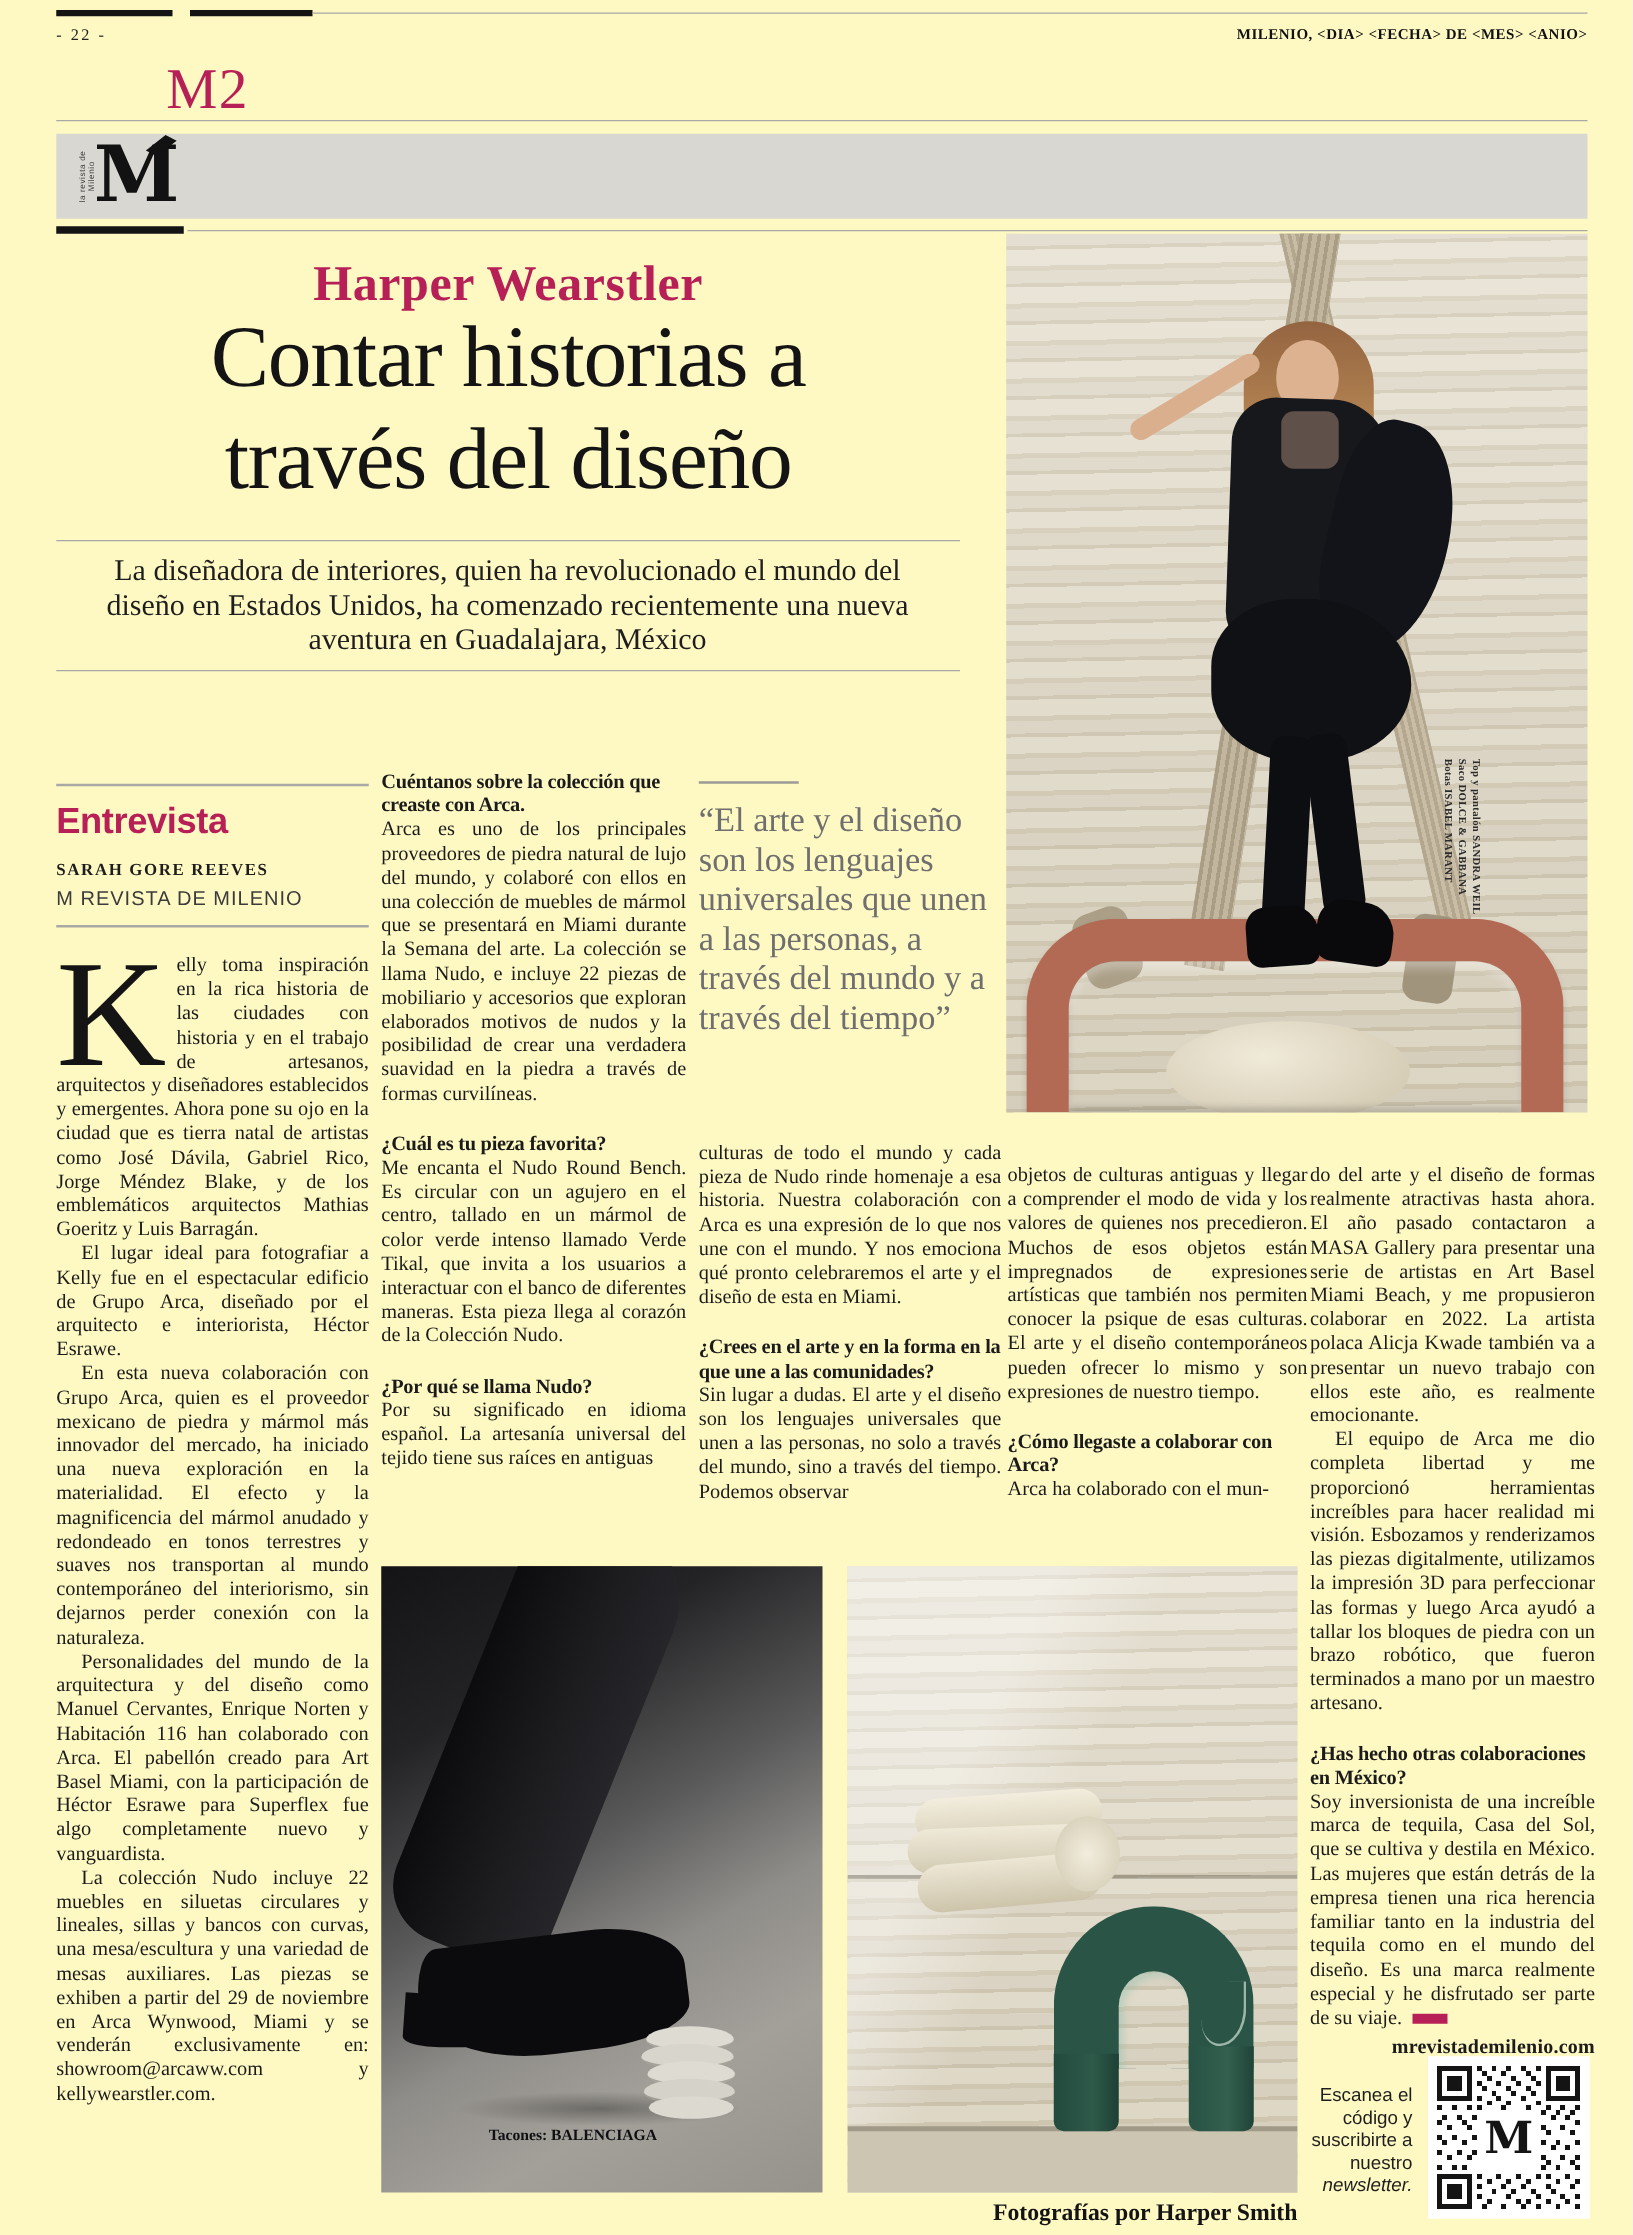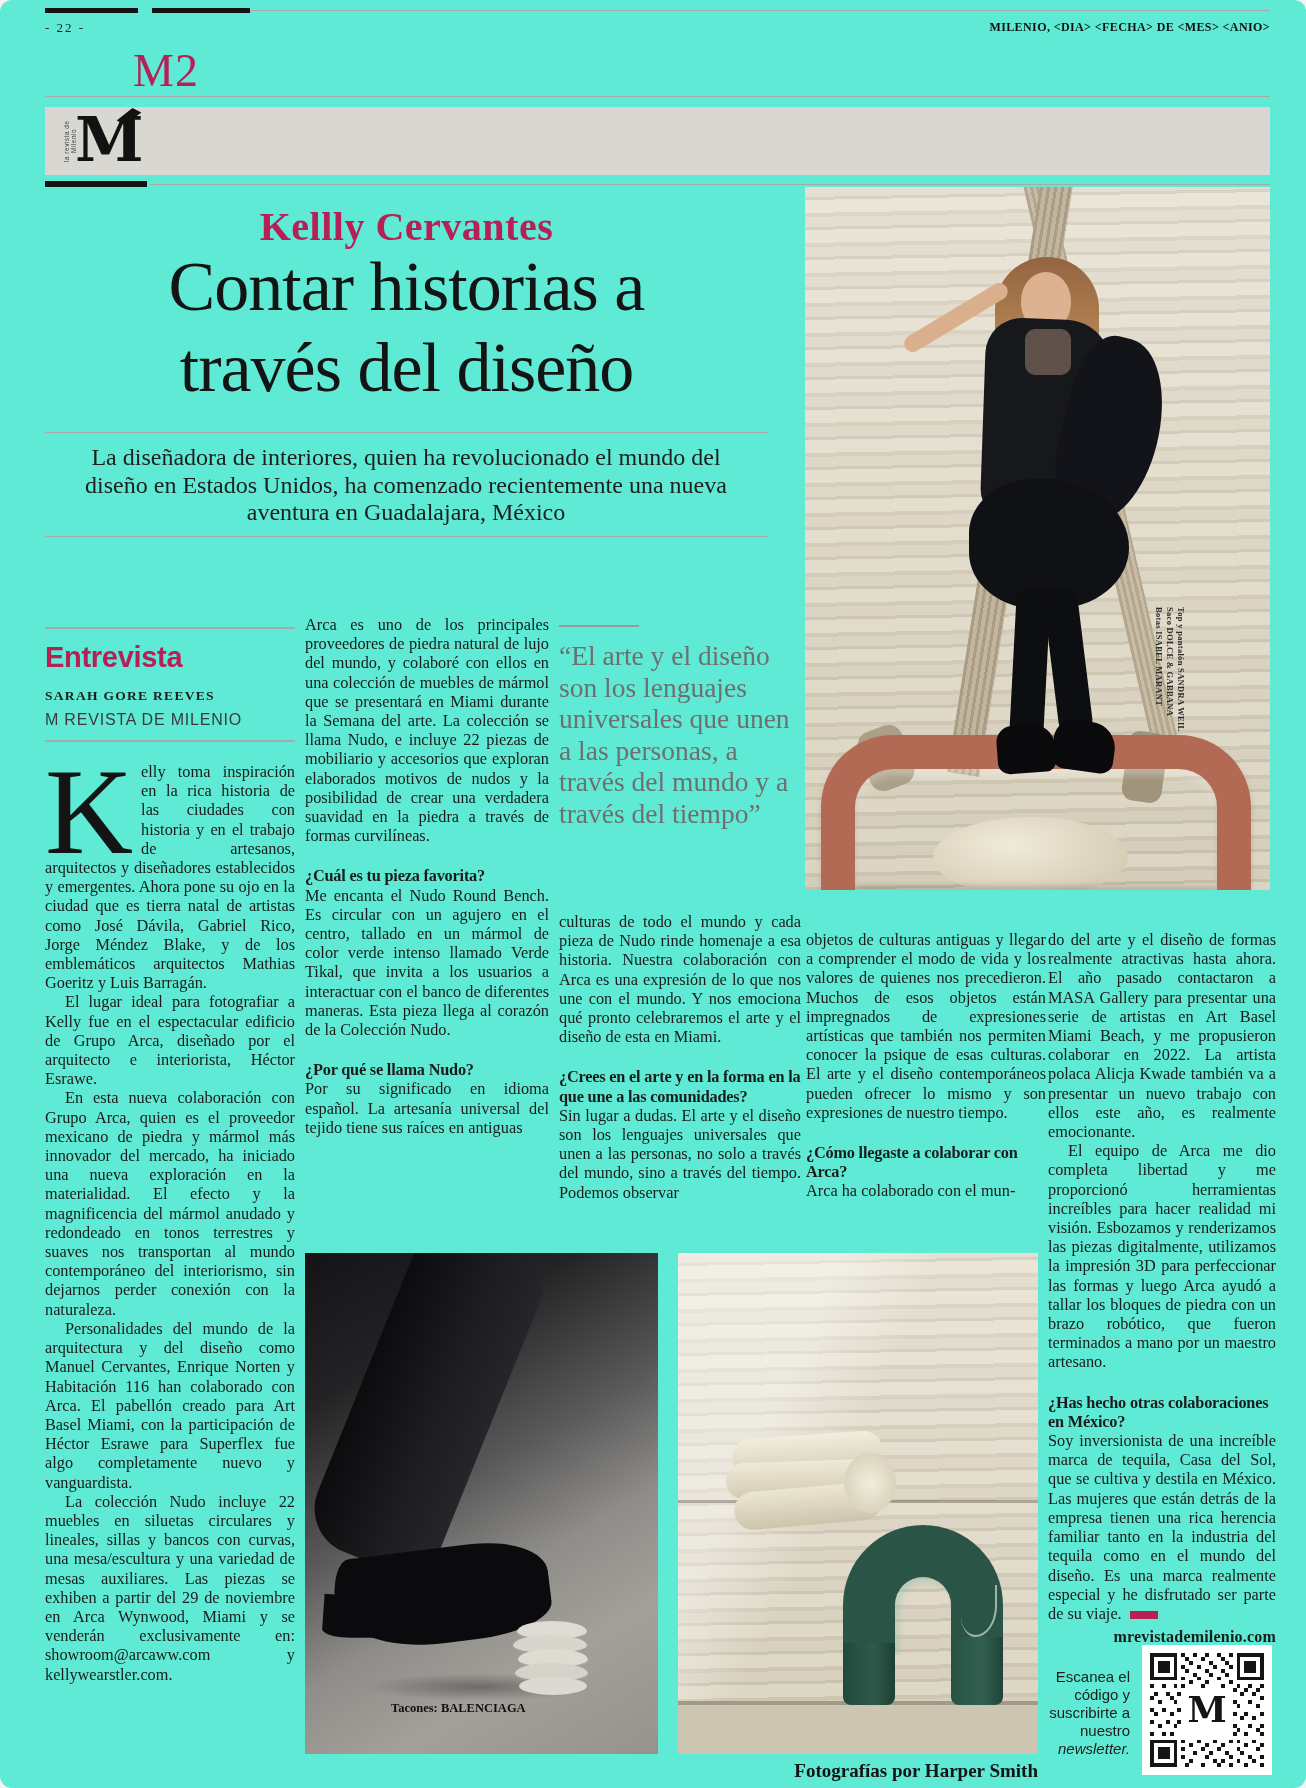--- a/index.html
+++ b/index.html
@@ -1,17 +1,17 @@
 <!DOCTYPE html>
 <html lang="es"><head>
 <meta charset="utf-8">
 <style>
   html,body{margin:0;padding:0;background:#f2f2f2;}
-  .page{position:relative;width:1306px;height:1788px;background:#5eead4;margin:0 auto;
-        font-family:"Liberation Serif",serif;color:#1b1b1b;overflow:hidden;border-radius:12px;}
+  .page{position:relative;width:1306px;height:1788px;background:#fef9c3;margin:0 auto;
+        font-family:"Liberation Serif",serif;color:#1b1b1b;overflow:hidden;}
   .abs{position:absolute;}
   .hairline{background:#a8a8a4;height:1px;}
   .blackbar{background:#141414;}
   
   .pageno{font-size:13px;letter-spacing:2px;color:#222;}
   .masthead{font-size:12px;font-weight:bold;letter-spacing:.4px;color:#111;text-align:right;}
   .m2{font-size:46px;color:#b72057;letter-spacing:1px;}
   
   .banner{background:#d8d7d2;}
   .m-letter{font-family:"DejaVu Serif",serif;font-weight:bold;font-size:62px;line-height:60px;color:#121212;letter-spacing:-3px;}
@@ -68,21 +68,21 @@
     <div class="abs" style="left:18px;top:3px;width:90px;height:62px;">
       <span class="m-vert" style="left:0;top:2px;">la revista de Milenio</span>
       <span class="abs m-letter" style="left:12px;top:0;">M</span>
       <span class="m-accent" style="left:56px;top:2px;"></span>
     </div>
   </div>
 
   <div class="abs blackbar" style="left:45px;top:181px;width:102px;height:6px;"></div>
   <div class="abs hairline" style="left:150px;top:184px;width:1120px;"></div>
 
-  <div class="abs kicker" style="left:45px;top:203px;width:723px;">Kellly Cervantes</div>
+  <div class="abs kicker" style="left:45px;top:203px;width:723px;">Harper Wearstler</div>
   <div class="abs headline" style="left:45px;top:246px;width:723px;">
     <div>Contar historias a</div>
     <div>través del diseño</div>
   </div>
   <div class="abs hairline" style="left:45px;top:432px;width:723px;"></div>
   <div class="abs standfirst" style="left:76px;top:444px;width:660px;">La diseñadora de interiores, quien ha revolucionado el mundo del diseño en Estados Unidos, ha comenzado recientemente una nueva aventura en Guadalajara, México</div>
   <div class="abs hairline" style="left:45px;top:536px;width:723px;"></div>
 
   <div class="abs photo travertine" style="left:805px;top:187px;width:465px;height:703px;">
 
@@ -124,20 +124,21 @@
 
   <div class="abs col" style="left:45px;top:762px;width:250px;">
     <p><span class="dropcap">K</span><span>elly toma inspiración en la rica historia de las ciudades con historia y en el trabajo de artesanos, arquitectos y diseñadores establecidos y emergentes. Ahora pone su ojo en la ciudad que es tierra natal de artistas como José Dávila, Gabriel Rico, Jorge Méndez Blake, y de los emblemáticos arquitectos Mathias Goeritz y Luis Barragán.</span></p>
     <p class="ind">El lugar ideal para fotografiar a Kelly fue en el espectacular edificio de Grupo Arca, diseñado por el arquitecto e interiorista, Héctor Esrawe.</p>
     <p class="ind">En esta nueva colaboración con Grupo Arca, quien es el proveedor mexicano de piedra y mármol más innovador del mercado, ha iniciado una nueva exploración en la materialidad. El efecto y la magnificencia del mármol anudado y redondeado en tonos terrestres y suaves nos transportan al mundo contemporáneo del interiorismo, sin dejarnos perder conexión con la naturaleza.</p>
     <p class="ind">Personalidades del mundo de la arquitectura y del diseño como Manuel Cervantes, Enrique Norten y Habitación 116 han colaborado con Arca. El pabellón creado para Art Basel Miami, con la participación de Héctor Esrawe para Superflex fue algo completamente nuevo y vanguardista.</p>
     <p class="ind">La colección Nudo incluye 22 muebles en siluetas circulares y lineales, sillas y bancos con curvas, una mesa/escultura y una variedad de mesas auxiliares. Las piezas se exhiben a partir del 29 de noviembre en Arca Wynwood, Miami y se venderán exclusivamente en: showroom@arcaww.com y kellywearstler.com.</p>
   </div>
 
   <div class="abs col" style="left:305px;top:615px;width:244px;">
+    <p class="qhead first">Cuéntanos sobre la colección que creaste con Arca.</p>
     <p>Arca es uno de los principales proveedores de piedra natural de lujo del mundo, y colaboré con ellos en una colección de muebles de mármol que se presentará en Miami durante la Semana del arte. La colección se llama Nudo, e incluye 22 piezas de mobiliario y accesorios que exploran elaborados motivos de nudos y la posibilidad de crear una verdadera suavidad en la piedra a través de formas curvilíneas.</p>
     <p class="qhead">¿Cuál es tu pieza favorita?</p>
     <p>Me encanta el Nudo Round Bench. Es circular con un agujero en el centro, tallado en un mármol de color verde intenso llamado Verde Tikal, que invita a los usuarios a interactuar con el banco de diferentes maneras. Esta pieza llega al corazón de la Colección Nudo.</p>
     <p class="qhead">¿Por qué se llama Nudo?</p>
     <p>Por su significado en idioma español. La artesanía universal del tejido tiene sus raíces en antiguas</p>
   </div>
 
   <div class="abs quote-rule" style="left:559px;top:625px;width:80px;"></div>
   <div class="abs quote" style="left:559px;top:640px;width:240px;">“El arte y el diseño son los lenguajes universales que unen a las personas, a través del mundo y a través del tiempo”</div>
   <div class="abs col" style="left:559px;top:912px;width:242px;">

